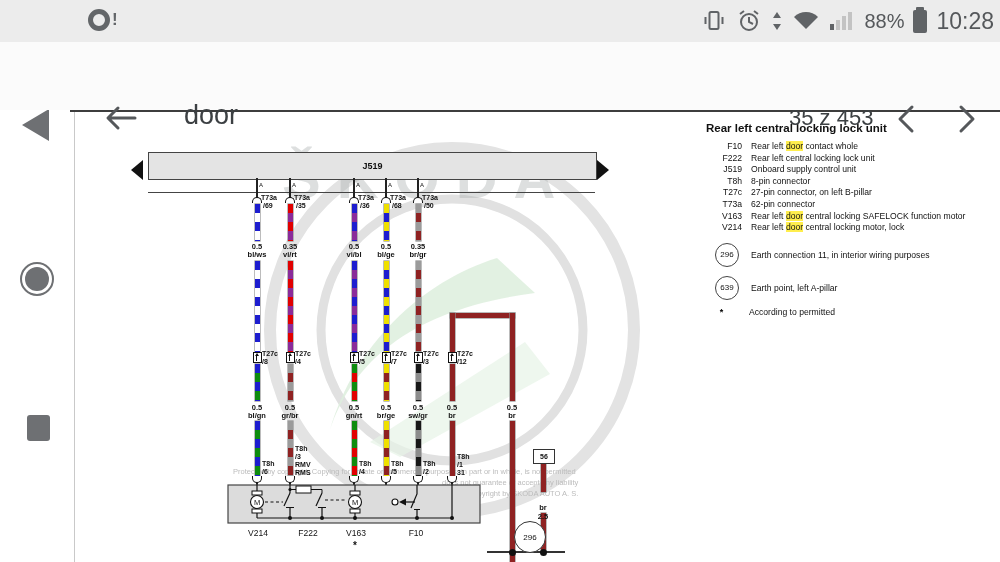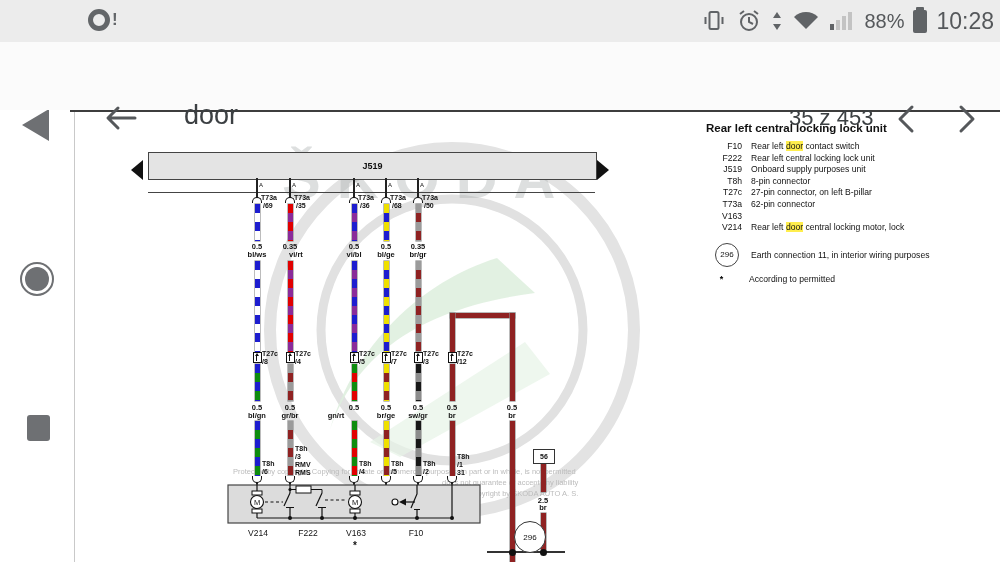--- a/index.html
+++ b/index.html
@@ -178,38 +178,38 @@
         <div class="gauge" style="left:165px;top:291px;">0.5</div>
         <div class="gauge" style="left:165px;top:299px;">bl/gn</div>
         <div class="w c-blgn" style="left:184.5px;top:309px;height:56px;"></div>
         <div class="pin" style="left:219.3px;top:66px;height:20px;"></div>
         <div class="lab6" style="left:222px;top:70px;">A</div>
         <div class="arc73" style="left:215px;top:85px;"></div>
         <div class="lab" style="left:224px;top:82px;">T73a</div>
         <div class="lab" style="left:226px;top:90px;">/35</div>
         <div class="w c-virt" style="left:217.5px;top:92px;height:37px;"></div>
         <div class="gauge" style="left:198px;top:130px;">0.35</div>
-        <div class="gauge" style="left:204px;top:138px;">vi/rt</div>
+        <div class="gauge" style="left:198px;top:138px;">vi/rt</div>
         <div class="w c-virt" style="left:217.5px;top:149px;height:92px;"></div>
         <div class="w c-grbr" style="left:217.5px;top:252px;height:37px;"></div>
         <div class="gauge" style="left:198px;top:291px;">0.5</div>
         <div class="gauge" style="left:198px;top:299px;">gr/br</div>
         <div class="w c-grbr" style="left:217.5px;top:309px;height:56px;"></div>
         <div class="pin" style="left:283.3px;top:66px;height:20px;"></div>
         <div class="lab6" style="left:286px;top:70px;">A</div>
         <div class="arc73" style="left:279px;top:85px;"></div>
         <div class="lab" style="left:288px;top:82px;">T73a</div>
         <div class="lab" style="left:290px;top:90px;">/36</div>
         <div class="w c-vibl" style="left:281.5px;top:92px;height:37px;"></div>
         <div class="gauge" style="left:262px;top:130px;">0.5</div>
         <div class="gauge" style="left:262px;top:138px;">vi/bl</div>
         <div class="w c-vibl" style="left:281.5px;top:149px;height:92px;"></div>
         <div class="w c-gnrt" style="left:281.5px;top:252px;height:37px;"></div>
         <div class="gauge" style="left:262px;top:291px;">0.5</div>
-        <div class="gauge" style="left:244px;top:299px;">gn/rt</div>
+        <div class="gauge" style="left:262px;top:299px;">gn/rt</div>
         <div class="w c-gnrt" style="left:281.5px;top:309px;height:56px;"></div>
         <div class="pin" style="left:315.3px;top:66px;height:20px;"></div>
         <div class="lab6" style="left:318px;top:70px;">A</div>
         <div class="arc73" style="left:311px;top:85px;"></div>
         <div class="lab" style="left:320px;top:82px;">T73a</div>
         <div class="lab" style="left:322px;top:90px;">/68</div>
         <div class="w c-blge" style="left:313.5px;top:92px;height:37px;"></div>
         <div class="gauge" style="left:294px;top:130px;">0.5</div>
         <div class="gauge" style="left:294px;top:138px;">bl/ge</div>
         <div class="w c-blge" style="left:313.5px;top:149px;height:92px;"></div>
@@ -280,21 +280,21 @@
         <div class="lab" style="left:353px;top:356px;">/2</div>
         <div class="arc8" style="left:343px;top:364px;"></div>
         <div class="pin" style="left:347.3px;top:370px;height:3px;"></div>
         <div class="lab" style="left:387px;top:341px;">T8h</div>
         <div class="lab" style="left:387px;top:349px;">/1</div>
         <div class="lab" style="left:387px;top:357px;">31</div>
         <div class="arc8" style="left:377px;top:364px;"></div>
         <div class="pin" style="left:381.3px;top:370px;height:3px;"></div>
         <div class="refbox" style="left:463px;top:337px;">56</div>
         <div class="w c-br" style="left:470.5px;top:350px;height:30px;"></div>
-        <div class="gauge" style="left:451px;top:384px;text-align:center;">2.5</div>
+        <div class="gauge" style="left:451px;top:400px;text-align:center;">2.5</div>
         <div class="gauge" style="left:451px;top:391px;">br</div>
         <div class="w c-br" style="left:470.5px;top:401px;height:39px;"></div>
         <div class="hline" style="left:417px;top:439px;width:78px;"></div>
         <div class="dot" style="left:438.5px;top:436.5px;"></div>
         <div class="dot" style="left:469.5px;top:436.5px;"></div>
         <div class="earthc" style="left:444px;top:409px;">296</div>
         <div class="complabel" style="left:166px;top:416px;">V214</div>
         <div class="complabel" style="left:216px;top:416px;">F222</div>
         <div class="complabel" style="left:264px;top:416px;">V163</div>
         <div class="complabel" style="left:324px;top:416px;">F10</div>
@@ -344,54 +344,59 @@
       <circle cx="130" cy="38" r="2" fill="#111"></circle>
       <circle cx="192" cy="38" r="2" fill="#111"></circle>
       <circle cx="227" cy="38" r="2" fill="#111"></circle>
     </svg>
 
     <div class="legend" id="legend">
       <div class="leg-title">Rear left central locking lock unit</div>
       <div id="legend-rows">
           <div class="leg-row">
             <span class="leg-code">F10</span>
-            <span><span>Rear left </span><span class="hl">door</span><span> contact switch</span></span>
+            <span><span>Rear left </span><span class="hl">door</span><span> contact whole</span></span>
           </div>
           <div class="leg-row">
             <span class="leg-code">F222</span>
             <span><span>Rear left central locking lock unit</span><span></span></span>
           </div>
           <div class="leg-row">
             <span class="leg-code">J519</span>
-            <span><span>Onboard supply purposes unit</span><span></span></span>
+            <span><span>Onboard supply control unit</span><span></span></span>
           </div>
           <div class="leg-row">
             <span class="leg-code">T8h</span>
             <span><span>8-pin connector</span><span></span></span>
           </div>
           <div class="leg-row">
             <span class="leg-code">T27c</span>
             <span><span>27-pin connector, on left B-pillar</span><span></span></span>
           </div>
           <div class="leg-row">
             <span class="leg-code">T73a</span>
             <span><span>62-pin connector</span><span></span></span>
           </div>
           <div class="leg-row">
             <span class="leg-code">V163</span>
+            <span><span>Rear left </span><span class="hl">door</span><span> central locking SAFELOCK function motor</span></span>
           </div>
           <div class="leg-row">
             <span class="leg-code">V214</span>
             <span><span>Rear left </span><span class="hl">door</span><span> central locking motor, lock</span></span>
           </div>
         </div>
       <div id="legend-earth">
           <div class="leg-earth">
             <span class="leg-circle">296</span>
             <span class="leg-etext">Earth connection 11, in interior wiring purposes</span>
+          </div>
+          <div class="leg-earth">
+            <span class="leg-circle">639</span>
+            <span class="leg-etext">Earth point, left A-pillar</span>
           </div>
         </div>
       <div class="leg-note">
         <span class="leg-star">*</span>
         <span class="leg-etext">According to permitted</span>
       </div>
     </div>
 
   </div>
 </div>

